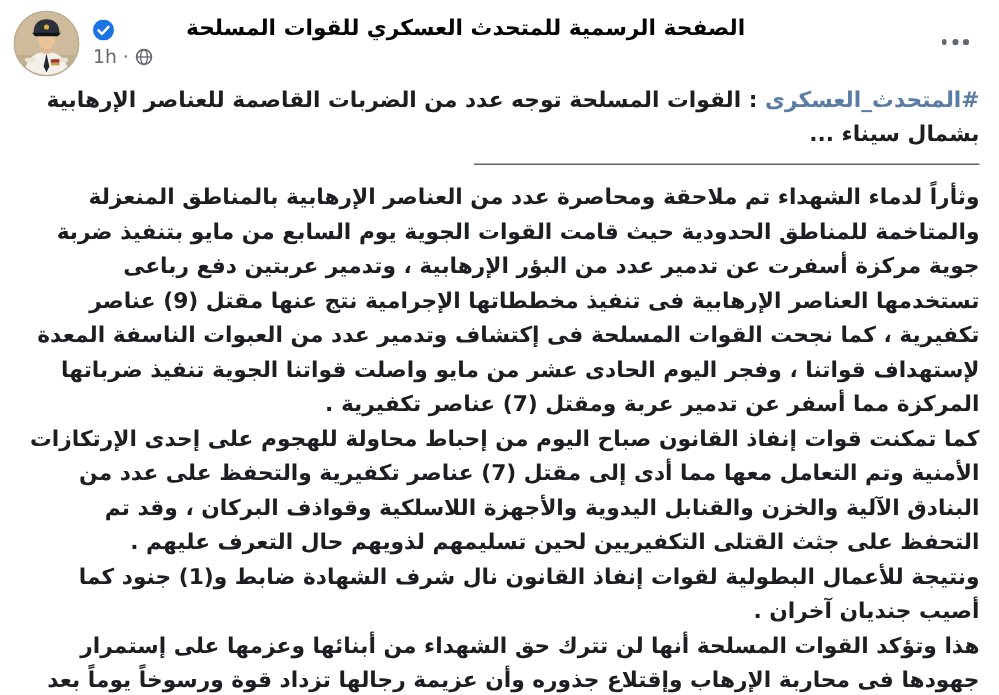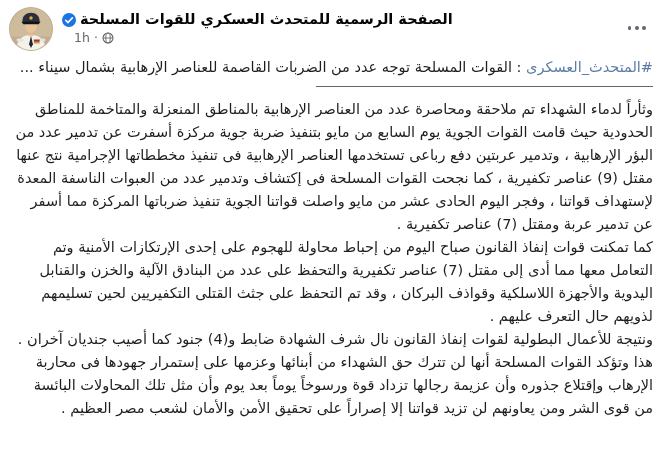--- a/index.html
+++ b/index.html
@@ -21,44 +21,44 @@
     overflow:hidden; flex:0 0 44px;
     border:1px solid rgba(0,0,0,.08);
     cursor:pointer; background:#cdbb9b;
   }
   .avatar svg { display:block; width:100%; height:100%; }
   .head-info { display:flex; flex-direction:column; padding-top:3px; }
   .name-row { display:flex; align-items:center; gap:4px; }
   .badge { width:14px; height:14px; flex:0 0 14px; display:inline-block; }
   .page-name {
     font-size:14.5px; font-weight:700; color:#050505;
-    line-height:18px; cursor:pointer; unicode-bidi:plaintext;
+    line-height:18px; cursor:pointer; unicode-bidi:plaintext;margin-left:44px;
   }
   .meta-row {
     display:flex; align-items:center; gap:4px;
-    font-size:12.5px; color:#65676b; margin-top:3px; line-height:14px;margin-left:12px;
+    font-size:12.5px; color:#65676b; margin-top:3px; line-height:14px;
   }
   .meta-row .ts { cursor:pointer; }
   .globe { width:12px; height:12px; display:inline-block; }
   .menu-btn {
     margin-left:auto; margin-top:15px;
     display:flex; gap:3.5px; align-items:center;
     padding:4px; border-radius:50%; cursor:pointer;
   }
   .menu-btn .dot {
     width:3.8px; height:3.8px; border-radius:50%; background:#606770;
   }
 
   
   .post-text {
     direction:rtl; text-align:right;
     padding:5px 13px 0 13px;
     font-size:14.5px; line-height:23px; color:#1c1e21;
   }
-  .post-text p { margin:0; }
+  .post-text p { margin:0;font-weight:bold; }
   .hashtag { color:#5a7ca6; cursor:pointer; }
   .divider {
     width:337px; height:0;
     border-top:1px solid #65676b;
     margin:7px 0 11px auto; 
   }
 </style>
 </head>
 <body>
 
@@ -120,15 +120,15 @@
 </div>
 
 <div class="post-text">
 
   <p><span class="hashtag">#المتحدث_العسكرى</span><span> : القوات المسلحة توجه عدد من الضربات القاصمة للعناصر الإرهابية بشمال سيناء ...</span></p>
 
   <div class="divider"></div>
 
   <p>وثأراً لدماء الشهداء تم ملاحقة ومحاصرة عدد من العناصر الإرهابية بالمناطق المنعزلة والمتاخمة للمناطق الحدودية حيث قامت القوات الجوية يوم السابع من مايو بتنفيذ ضربة جوية مركزة أسفرت عن تدمير عدد من البؤر الإرهابية ، وتدمير عربتين دفع رباعى تستخدمها العناصر الإرهابية فى تنفيذ مخططاتها الإجرامية نتج عنها مقتل (9) عناصر تكفيرية ، كما نجحت القوات المسلحة فى إكتشاف وتدمير عدد من العبوات الناسفة المعدة لإستهداف قواتنا ، وفجر اليوم الحادى عشر من مايو واصلت قواتنا الجوية تنفيذ ضرباتها المركزة مما أسفر عن تدمير عربة ومقتل (7) عناصر تكفيرية .</p>
   <p>كما تمكنت قوات إنفاذ القانون صباح اليوم من إحباط محاولة للهجوم على إحدى الإرتكازات الأمنية وتم التعامل معها مما أدى إلى مقتل (7) عناصر تكفيرية والتحفظ على عدد من البنادق الآلية والخزن والقنابل اليدوية والأجهزة اللاسلكية وقواذف البركان ، وقد تم التحفظ على جثث القتلى التكفيريين لحين تسليمهم لذويهم حال التعرف عليهم .</p>
-  <p>ونتيجة للأعمال البطولية لقوات إنفاذ القانون نال شرف الشهادة ضابط و(4) جنود كما أصيب جنديان آخران .</p>
+  <p>ونتيجة للأعمال البطولية لقوات إنفاذ القانون نال شرف الشهادة ضابط و(1) جنود كما أصيب جنديان آخران .</p>
   <p>هذا وتؤكد القوات المسلحة أنها لن تترك حق الشهداء من أبنائها وعزمها على إستمرار جهودها فى محاربة الإرهاب وإقتلاع جذوره وأن عزيمة رجالها تزداد قوة ورسوخاً يوماً بعد يوم وأن مثل تلك المحاولات البائسة من قوى الشر ومن يعاونهم لن تزيد قواتنا إلا إصراراً على تحقيق الأمن والأمان لشعب مصر العظيم .</p>
 </div>
 
 </body></html>

